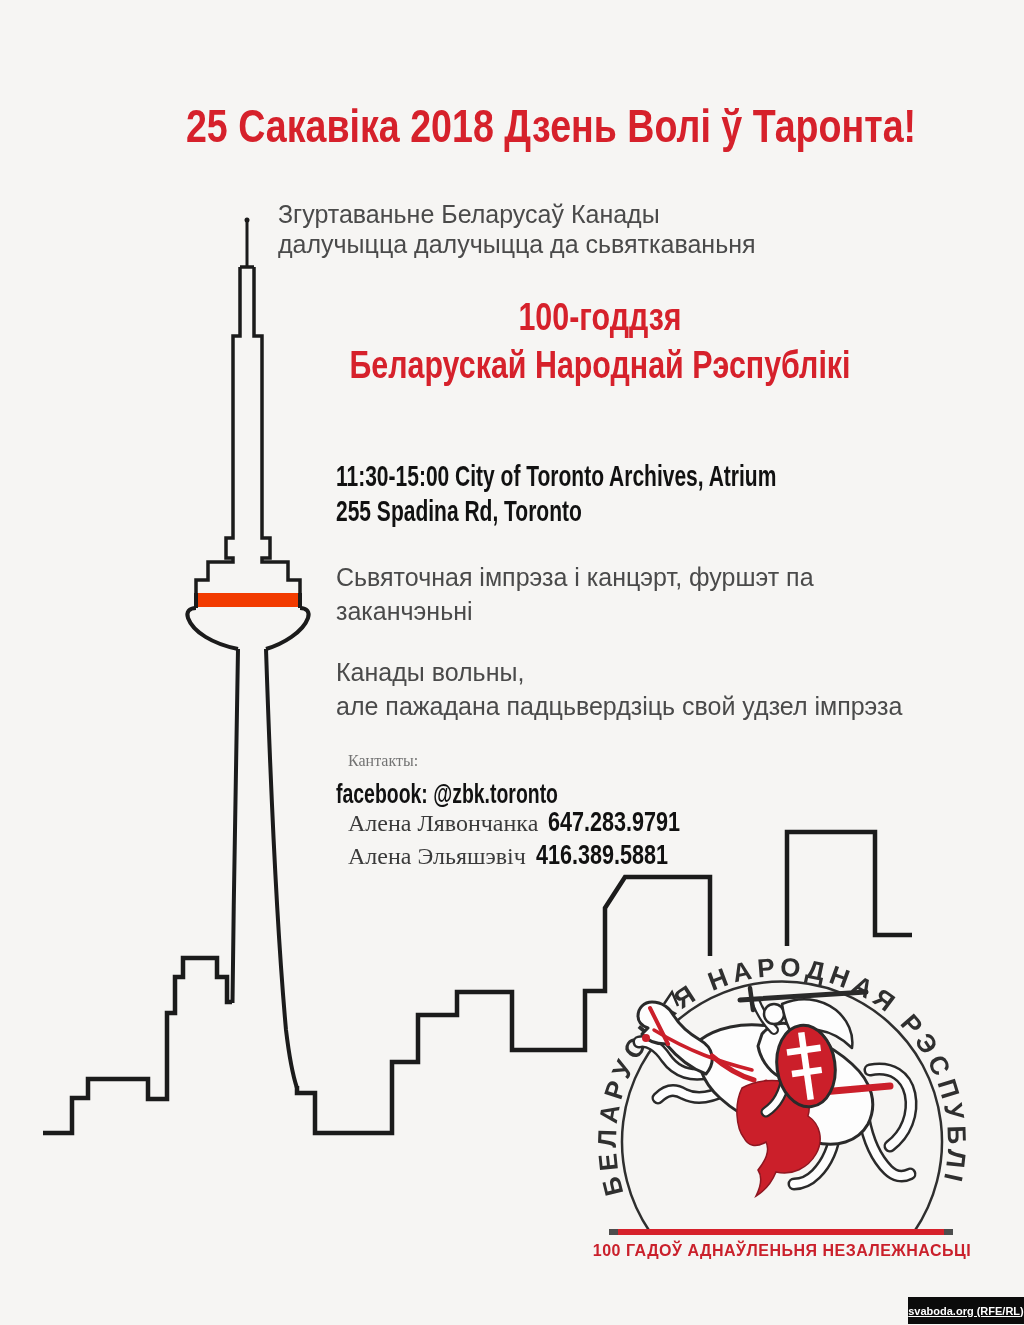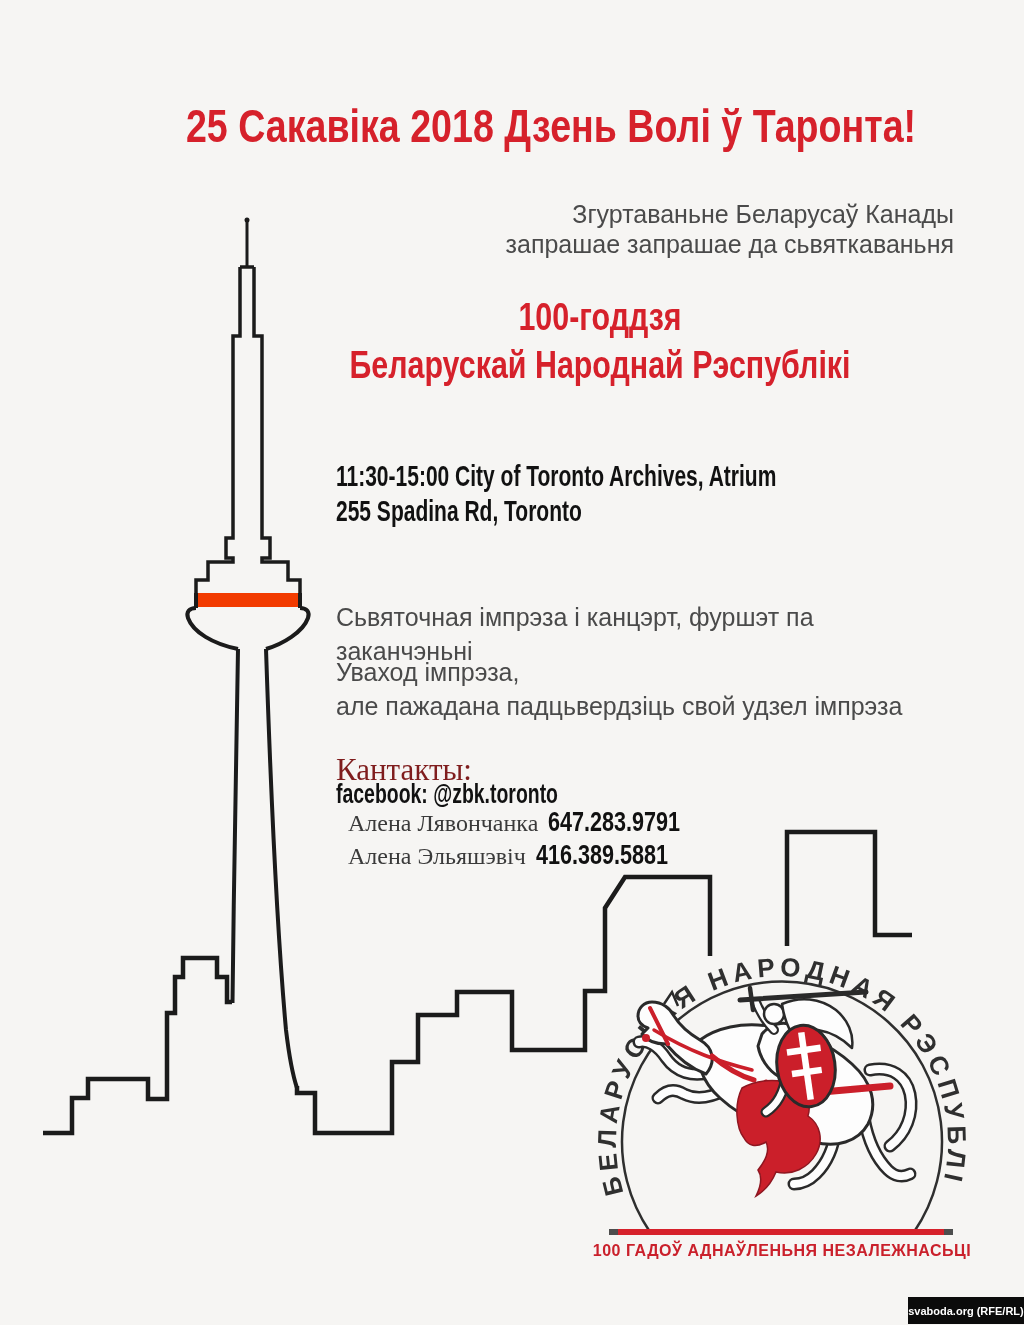--- a/index.html
+++ b/index.html
@@ -11,41 +11,41 @@
   .abs{position:absolute;}
   #artwork{position:absolute;left:0;top:0;width:1024px;height:1325px;}
 
   .title{
     left:88px;top:98px;width:926px;text-align:center;
     font-size:47px;font-weight:bold;color:#d6212b;
     transform:scaleX(0.80);transform-origin:50% 0;
     letter-spacing:0px;white-space:nowrap;
   }
   .invite{
-    left:254px;top:199px;width:700px;text-align:right;
+    left:278px;top:199px;width:700px;text-align:left;
     font-size:25px;line-height:1.2;color:#4a4a4a;
   }
   .anniv{
     left:250px;top:294px;width:700px;text-align:center;
     font-size:38px;font-weight:bold;color:#d6212b;line-height:1.26;
     transform:scaleX(0.80);transform-origin:50% 0;white-space:nowrap;
   }
   .schedule{
     left:336px;top:458px;font-size:30px;font-weight:bold;color:#111;
     line-height:1.17;transform:scaleX(0.70);transform-origin:0 0;white-space:nowrap;
   }
   .program{
-    left:336px;top:560px;font-size:25px;color:#4a4a4a;line-height:1.36;white-space:nowrap;margin-top:40px;
+    left:336px;top:560px;font-size:25px;color:#4a4a4a;line-height:1.36;white-space:nowrap;
   }
   .admission{
     left:336px;top:655px;font-size:25px;color:#4a4a4a;line-height:1.36;white-space:nowrap;
   }
   .contacts-heading{
-    left:336px;top:752px;font-family:"Liberation Serif",serif;
-    font-size:31px;color:#7f1d1d;white-space:nowrap;
+    left:348px;top:752px;font-family:"Liberation Serif",serif;
+    font-size:16px;color:#737373;white-space:nowrap;
   }
   .facebook{
     left:336px;top:779px;font-size:27px;font-weight:bold;color:#111;
     transform:scaleX(0.72);transform-origin:0 0;white-space:nowrap;
   }
   .contact-row{white-space:nowrap;font-family:"Liberation Serif",serif;font-size:24px;color:#3a3a3a;margin-left:12px;}
   .contact-row .phone{
     display:inline-block;font-family:"Liberation Sans",sans-serif;
     font-size:27px;font-weight:bold;color:#111;
     transform:scaleX(0.80);transform-origin:0 60%;margin-left:10px;vertical-align:baseline;
@@ -63,21 +63,21 @@
   .redline .tip{position:absolute;top:0;width:9px;height:6px;background:#4d4d4d;}
   .redline .tip.l{left:-2px;}
   .redline .tip.r{right:-2px;}
   .logo-bottom{
     left:592px;top:1242px;width:380px;text-align:center;
     font-size:16px;font-weight:bold;color:#ca202b;letter-spacing:0.5px;white-space:nowrap;
   }
   .credit{
     left:908px;top:1297px;width:116px;height:27px;background:#0b0b0b;
     color:#ffffff;font-size:11px;font-weight:bold;
-    display:flex;align-items:center;justify-content:center;white-space:nowrap;
+    display:flex;align-items:center;justify-content:center;white-space:nowrap;text-decoration:underline;
   }
   svg text.arc{
     font-family:"Liberation Sans",sans-serif;font-weight:bold;
     font-size:26px;fill:#2f2f2f;letter-spacing:5px;
   }
 </style>
 </head>
 <body>
 
 <div id="poster">
@@ -182,40 +182,40 @@
           <path d="M 791,1072 H 821" stroke="#ffffff" stroke-width="6.5"></path>
         </g>
       </g>
     </g>
   </svg>
 
   <div class="abs title">25 Сакавіка 2018 Дзень Волі ў Таронта!</div>
 
   <div class="abs invite">
     <div>Згуртаваньне Беларусаў Канады</div>
-    <div>запрашае запрашае да сьвяткаваньня</div>
+    <div>далучыцца далучыцца да сьвяткаваньня</div>
   </div>
 
   <div class="abs anniv">
     <div>100-годдзя</div>
     <div>Беларускай Народнай Рэспублікі</div>
   </div>
 
   <div class="abs schedule">
     <div>11:30-15:00 City of Toronto Archives, Atrium</div>
     <div>255 Spadina Rd, Toronto</div>
   </div>
 
   <div class="abs program">
     <div>Сьвяточная імпрэза і канцэрт, фуршэт па</div>
     <div>заканчэньні</div>
   </div>
 
   <div class="abs admission">
-    <div>Уваход імпрэза,</div>
+    <div>Канады вольны,</div>
     <div>але пажадана падцьвердзіць свой удзел імпрэза</div>
   </div>
 
   <div class="abs contacts-heading">Кантакты:</div>
   <div class="abs facebook">facebook: @zbk.toronto</div>
   <div class="abs contact-row row1">
     <span>Алена Лявончанка</span><span class="phone">647.283.9791</span>
   </div>
   <div class="abs contact-row row2">
     <span>Алена Эльяшэвіч</span><span class="phone">416.389.5881</span>

